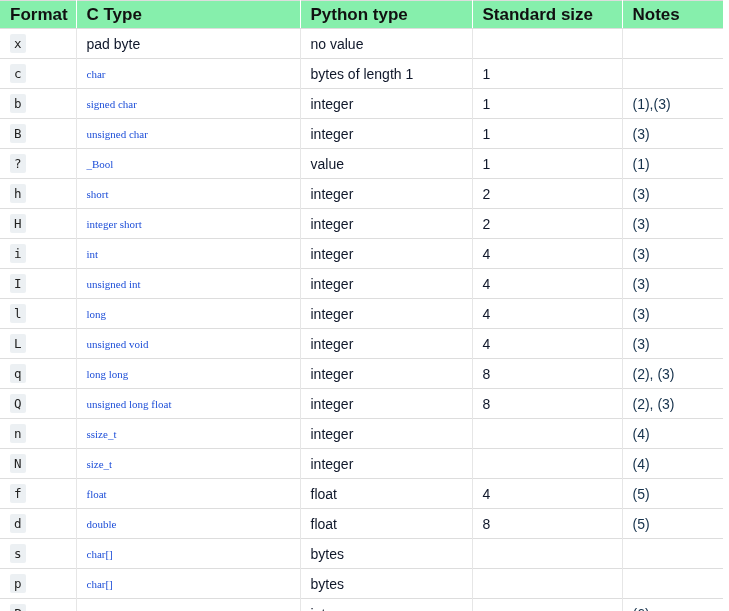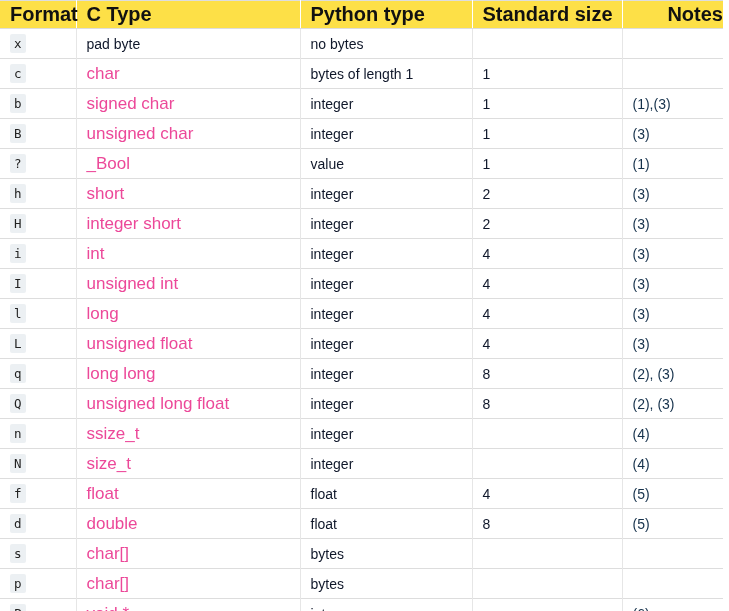--- a/index.html
+++ b/index.html
@@ -32,35 +32,35 @@
     border-bottom: 1px solid #dddddd;
   }
 
   table.struct-table col.c-format      { width: 76px;  }
   table.struct-table col.c-ctype       { width: 224px; }
   table.struct-table col.c-pytype      { width: 172px; }
   table.struct-table col.c-stdsize     { width: 150px; }
   table.struct-table col.c-notes       { width: 101px; }
 
   table.struct-table thead th {
-    background: #fde047;
+    background: #86efac;
     text-align: left;
     font-weight: bold;
-    font-size: 20px;
+    font-size: 17px;
     color: #111111;
     padding: 5px 0 5px 10px;
     height: 27px;
     box-sizing: border-box;
     border-right: 1px solid #ffffff;
     border-bottom: 1px solid #dddddd;
     vertical-align: middle;
     line-height: 17px;
     white-space: nowrap;
   }
-  table.struct-table thead th:last-child { border-right: none; text-align: right; }
+  table.struct-table thead th:last-child { border-right: none; }
 
   table.struct-table tbody td {
     font-size: 14px;
     color: #1a1a1a;
     padding: 0 0 0 10px;
     height: 30px;
     box-sizing: border-box;
     border-top: 1px solid #dddddd;
     border-right: 1px solid #e6e6e6;
     vertical-align: middle;
@@ -77,23 +77,23 @@
     font-size: 12.5px;
     background: #ecf0f3;
     color: #222222;
     padding: 2px 4px;
     border-radius: 2px;
     white-space: pre;
   }
 
   
   .code-plain {
-    font-family: Liberation Sans, sans-serif;
-    font-size: 17px;
-    color: #ec4899;
+    font-family: Liberation Serif, serif;
+    font-size: 11px;
+    color: #1d4ed8;
     background: transparent;
     white-space: pre;
   }
 
   .plain-text {
     font-family: "Liberation Sans", sans-serif;
     font-size: 14px;
     color: #0f172a;
   }
 
@@ -123,21 +123,21 @@
         <th>C Type</th>
         <th>Python type</th>
         <th>Standard size</th>
         <th>Notes</th>
       </tr>
     </thead>
     <tbody id="table-body">
         <tr>
           <td><span class="code">x</span></td>
           <td><span class="plain-text">pad byte</span></td>
-          <td><span class="plain-text">no bytes</span></td>
+          <td><span class="plain-text">no value</span></td>
           <td><span class="plain-text"></span></td>
           <td><span class="note-link"></span></td>
         </tr>
         <tr>
           <td><span class="code">c</span></td>
           <td><span class="code-plain">char</span></td>
           <td><span class="plain-text">bytes of length 1</span></td>
           <td><span class="plain-text">1</span></td>
           <td><span class="note-link"></span></td>
         </tr>
@@ -192,21 +192,21 @@
         </tr>
         <tr>
           <td><span class="code">l</span></td>
           <td><span class="code-plain">long</span></td>
           <td><span class="plain-text">integer</span></td>
           <td><span class="plain-text">4</span></td>
           <td><span class="note-link">(3)</span></td>
         </tr>
         <tr>
           <td><span class="code">L</span></td>
-          <td><span class="code-plain">unsigned float</span></td>
+          <td><span class="code-plain">unsigned void</span></td>
           <td><span class="plain-text">integer</span></td>
           <td><span class="plain-text">4</span></td>
           <td><span class="note-link">(3)</span></td>
         </tr>
         <tr>
           <td><span class="code">q</span></td>
           <td><span class="code-plain">long long</span></td>
           <td><span class="plain-text">integer</span></td>
           <td><span class="plain-text">8</span></td>
           <td><span class="note-link">(2), (3)</span></td>

